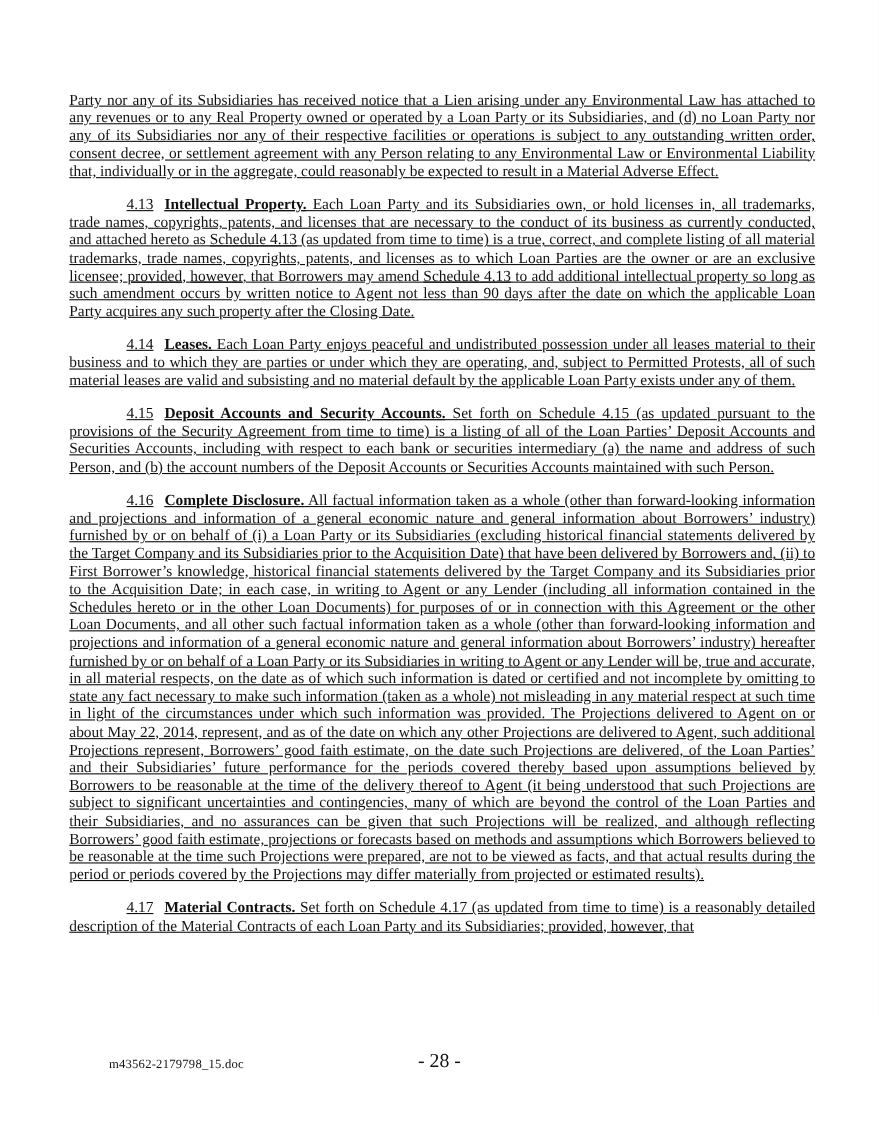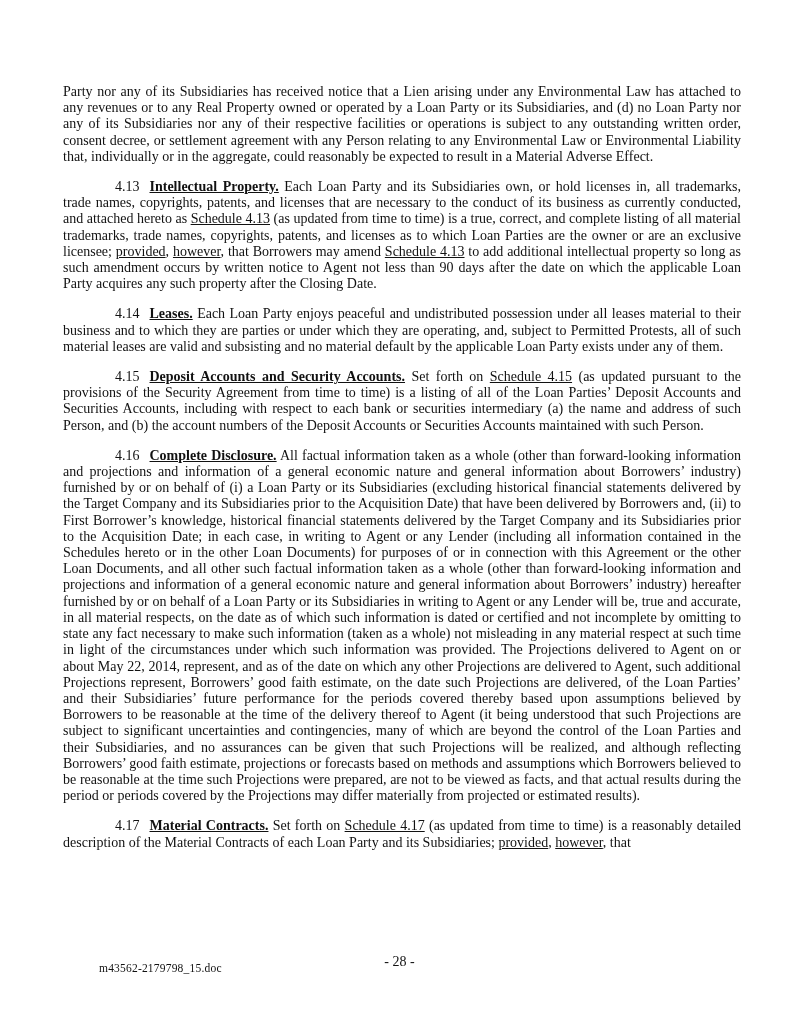--- a/index.html
+++ b/index.html
@@ -17,38 +17,39 @@
     color: #111111;
   }
   .content {
     position: absolute;
     left: 63px;
     top: 84px;
     width: 678px;
     font-size: 14px;
     line-height: 16.2px;
     text-align: justify;
+    text-decoration: underline;
   }
   p.para {
     margin: 0 0 14px 0;
     padding: 0;
   }
   p.para.indent {
     text-indent: 52px;
   }
   .run.bold { font-weight: bold; margin-top: 16px; }
   .run.underline { text-decoration: underline; }
   .run.secnum { margin-right: 10px; }
   .footer-pagenum {
     position: absolute;
     top: 954px;
     left: 0;
     width: 100%;
     text-align: center;
-    font-size: 14px;
+    font-size: 18px;
   }
   .footer-filename {
     position: absolute;
     top: 962px;
     left: 63px;
     font-size: 11.5px;
     letter-spacing: 0.2px;
     padding-left: 36px;
   }
 </style>

